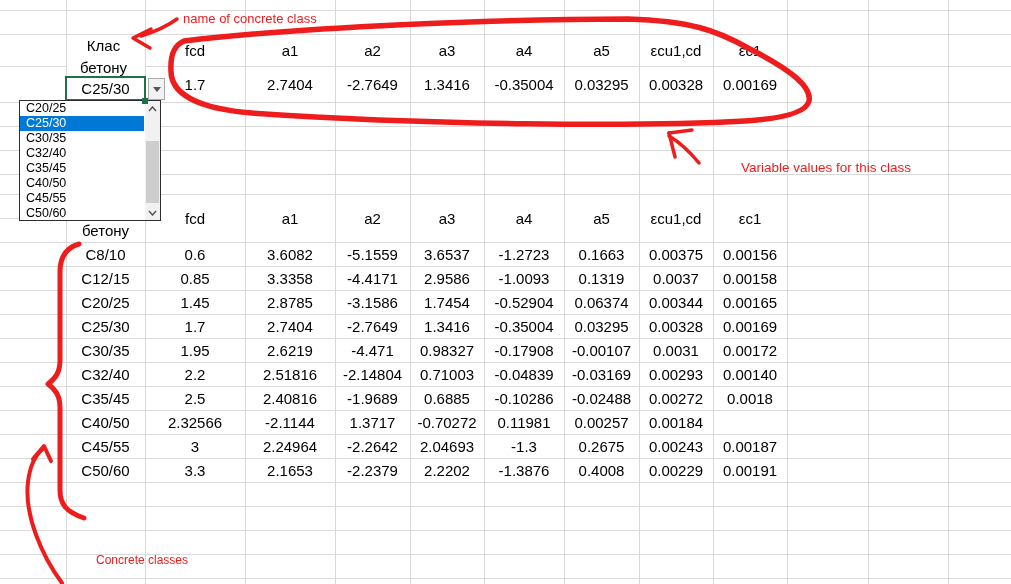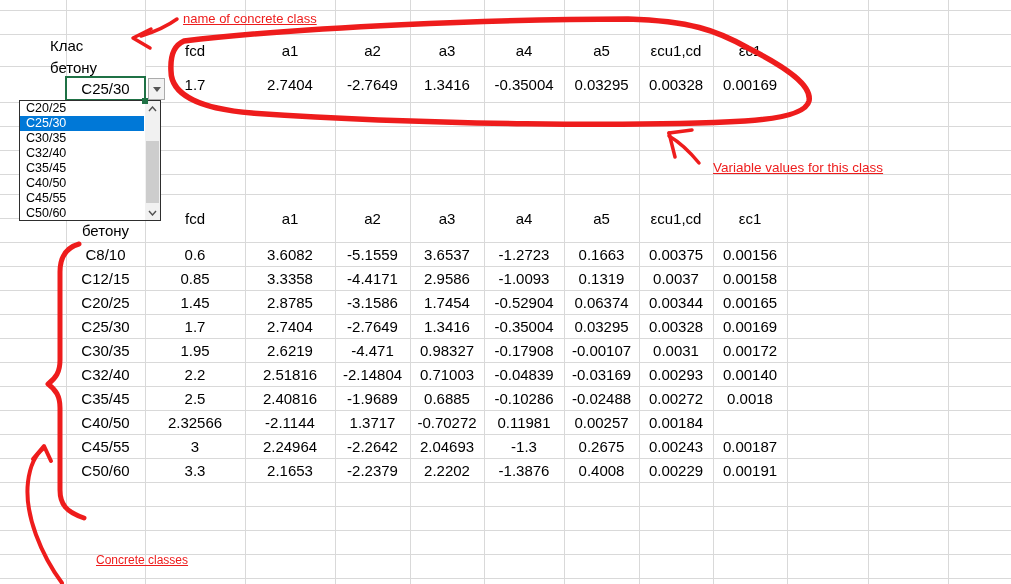--- a/index.html
+++ b/index.html
@@ -13,21 +13,21 @@
   
   .ttable{position:absolute;left:145px;top:34px;z-index:2;}
   .trow{display:grid;grid-template-columns:100px 90px 75px 74px 80px 75px 74px 74px;}
   .trow.hdr{height:32px;}
   .trow.val{height:36px;}
   .btable{position:absolute;left:66px;top:194px;z-index:2;}
   .brow{display:grid;grid-template-columns:79px 100px 90px 75px 74px 80px 75px 74px 74px;height:24px;}
   .brow.hdr{height:48px;}
   .cell{display:flex;align-items:center;justify-content:center;font-size:15px;white-space:nowrap;overflow:hidden;}
   
-  .top-label{position:absolute;left:50px;top:35px;width:79px;
+  .top-label{position:absolute;left:64px;top:35px;width:79px;text-align:center;
     font-size:15px;line-height:22px;z-index:2;}
   .bottom-label{position:absolute;left:66px;top:218px;width:79px;height:24px;z-index:2;
     display:flex;align-items:center;justify-content:center;font-size:15px;}
   .sel-cell{position:absolute;left:65px;top:76px;width:81px;height:25px;box-sizing:border-box;
     border:2px solid #1f7145;background:#fff;display:flex;align-items:center;justify-content:center;
     font-size:15px;z-index:3;}
   .fill-handle{position:absolute;left:142px;top:98px;width:6px;height:6px;background:#1f7145;z-index:6;}
   .dd-button{position:absolute;left:148px;top:78px;width:17px;height:22px;box-sizing:border-box;
     background:#f2f2f2;border:1px solid #ababab;display:flex;align-items:center;justify-content:center;z-index:3;cursor:pointer;}
   .dd-button .tri{width:0;height:0;border-left:4px solid transparent;border-right:4px solid transparent;
@@ -36,23 +36,23 @@
   .dd-list{position:absolute;left:19px;top:100px;width:142px;height:121px;box-sizing:border-box;
     background:#fff;border:1px solid #2e2e2e;z-index:5;}
   .dd-items{position:absolute;left:0;top:0;bottom:0;right:16px;display:flex;flex-direction:column;}
   .dd-item{flex:1;display:flex;align-items:center;padding-left:6px;font-size:12.5px;cursor:pointer;}
   .dd-item.selected{background:#0078d7;color:#fff;}
   .dd-scrollbar{position:absolute;top:0;right:0;bottom:0;width:15px;background:#f1f1f1;}
   .dd-arrow{position:absolute;left:0;width:15px;height:15px;display:flex;align-items:center;justify-content:center;cursor:pointer;}
   .dd-arrow.up{top:0;} .dd-arrow.down{bottom:0;}
   .dd-thumb{position:absolute;left:1px;right:1px;top:40px;height:62px;background:#cdcdcd;cursor:pointer;}
   
-  .ann{position:absolute;color:#ee1c1c;z-index:7;white-space:nowrap;text-decoration:underline;}
+  .ann{position:absolute;color:#ee1c1c;z-index:7;white-space:nowrap;}
   .ann.a1{left:183px;top:11px;font-size:13px;}
-  .ann.a2{left:713px;top:160px;font-size:13.5px;}
+  .ann.a2{left:741px;top:160px;font-size:13.5px;}
   .ann.a3{left:96px;top:553px;font-size:12px;}
 </style>
 </head>
 <body>
 
 <div id="canvas">
 
   <svg id="gridlines" class="layer" width="1011" height="584">
     <path stroke="#d9d9d9" stroke-width="1" fill="none" shape-rendering="crispEdges" d="
       M66.5 0V584 M145.5 0V584 M245.5 0V584 M335.5 0V584 M410.5 0V584 M484.5 0V584

